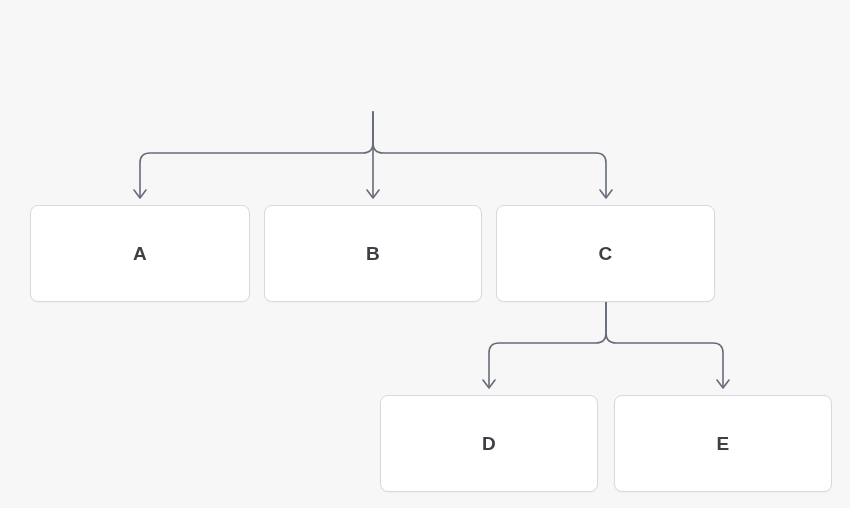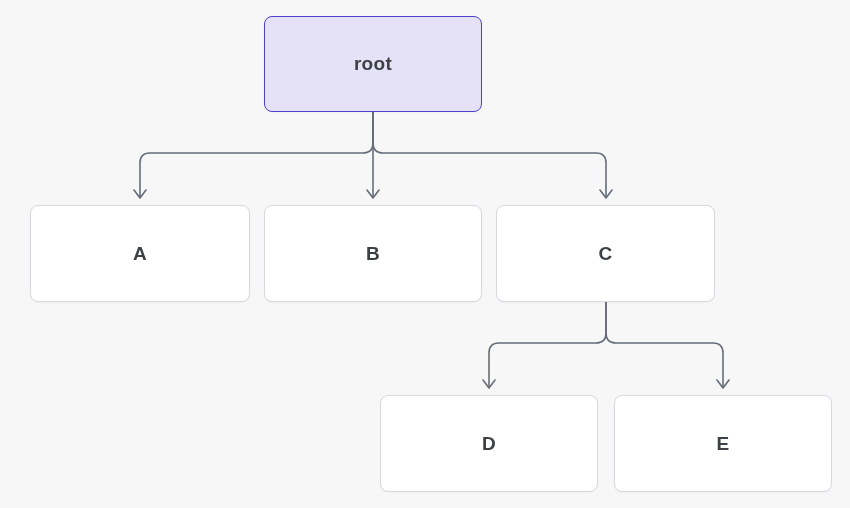--- a/index.html
+++ b/index.html
@@ -76,23 +76,20 @@
       <path d="M 606 302 V 333 Q 606 343 596 343 H 499 Q 489 343 489 353 V 387"></path>
       <path d="M 483 380 L 489 388 L 495 380"></path>
     </g>
 
     <g>
       <path d="M 606 302 V 333 Q 606 343 616 343 H 713 Q 723 343 723 353 V 387"></path>
       <path d="M 717 380 L 723 388 L 729 380"></path>
     </g>
   </svg>
 
-  <div class="node root" id="node-root">
-    <span>root</span>
-  </div>
 
   <div class="node" id="node-a">
     <span>A</span>
   </div>
 
   <div class="node" id="node-b">
     <span>B</span>
   </div>
 
   <div class="node" id="node-c">

